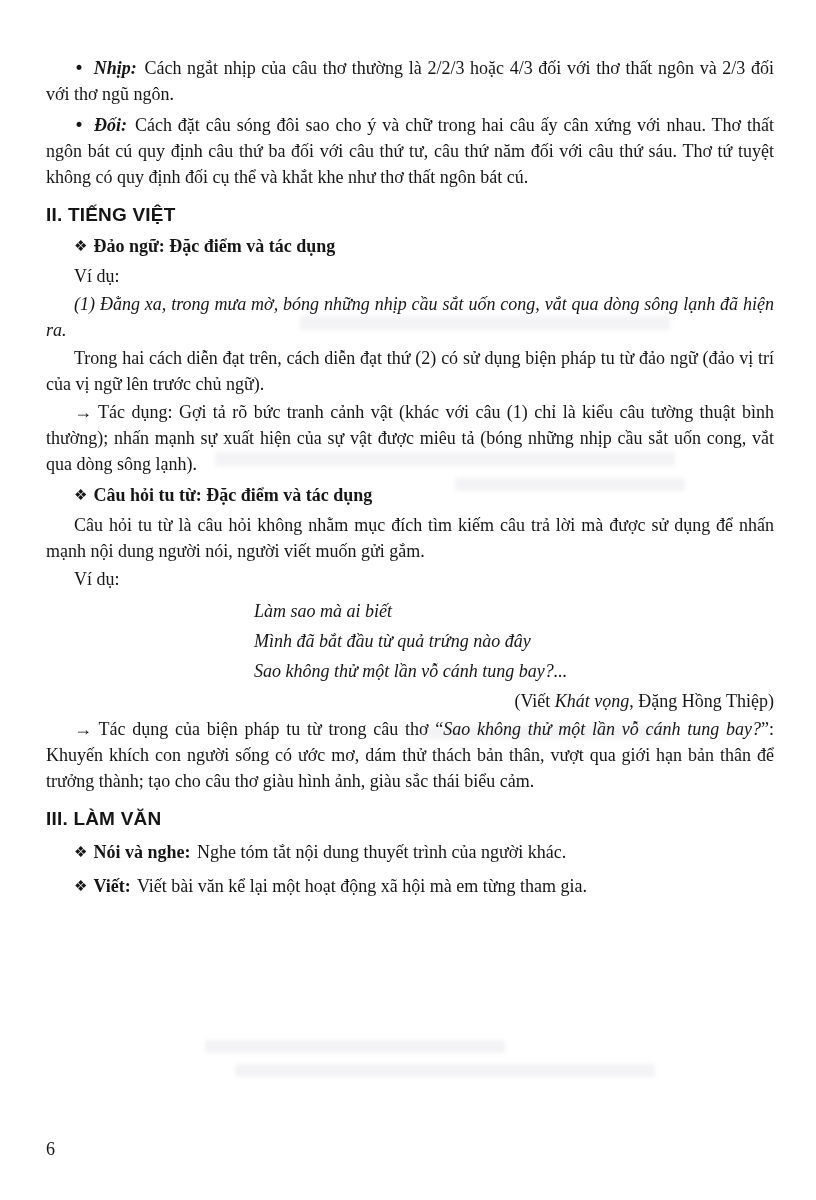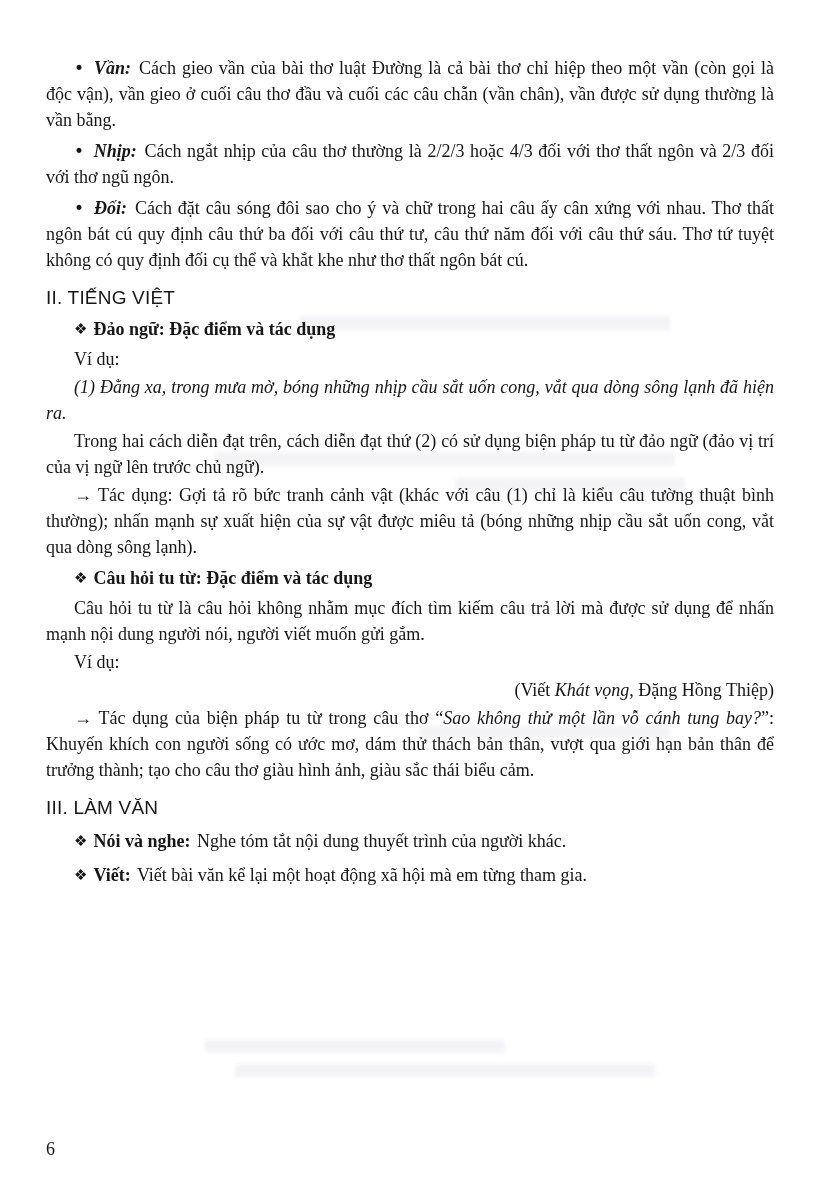--- a/index.html
+++ b/index.html
@@ -12,21 +12,21 @@
   .content{padding:50px 42px 0 46px;position:relative;z-index:2;}
   .para{margin:0 0 2px 0;text-align:justify;text-indent:28px;}
   .bullet-item{margin:5px 0 3px 0;}
   .marker{font-family:"DejaVu Sans",sans-serif;margin-right:4px;}
   .bullet{font-size:17px;}
   .diamond{font-size:15px;position:relative;top:-1px;margin-right:6px;}
   .lead-bi{font-weight:bold;font-style:italic;margin-right:2px;}
   .lead-b{font-weight:bold;margin-right:2px;}
   .sec-heading{
     font-family:"Liberation Sans","DejaVu Sans",sans-serif;
-    font-size:19px;font-weight:normal;letter-spacing:.2px;
+    font-size:19px;font-weight:bold;letter-spacing:.2px;
     margin:12px 0 5px 0;line-height:26px;
   }
   .subheading{font-weight:bold;text-indent:28px;margin:5px 0 3px 0;}
   .vi-du{text-indent:28px;margin:2px 0;}
   .example{font-style:italic;text-align:justify;text-indent:28px;margin:2px 0;}
   .poem{font-style:italic;margin:4px 0 2px 208px;line-height:30px;}
   .poem-line{margin:0;}
   .attribution{text-align:right;margin:2px 0 2px 0;}
   .lv-item{text-indent:28px;margin:7px 0;}
   .page-number{position:absolute;left:46px;top:1136px;font-size:18px;z-index:2;}
@@ -39,25 +39,20 @@
 <div class="ghost" style="left:300px;top:316px;width:370px;height:14px;"></div>
 <div class="ghost" style="left:215px;top:452px;width:460px;height:14px;"></div>
 <div class="ghost" style="left:455px;top:478px;width:230px;height:13px;"></div>
 <div class="ghost" style="left:420px;top:726px;width:250px;height:13px;"></div>
 <div class="ghost" style="left:205px;top:1040px;width:300px;height:13px;"></div>
 <div class="ghost" style="left:235px;top:1064px;width:420px;height:13px;"></div>
 
 <div class="content">
 
   <section>
-    <p class="para bullet-item">
-      <span class="marker bullet">•</span>
-      <span class="lead-bi">Vần:</span>
-      <span>Cách gieo vần của bài thơ luật Đường là cả bài thơ chỉ hiệp theo một vần (còn gọi là độc vận), vần gieo ở cuối câu thơ đầu và cuối các câu chẵn (vần chân), vần được sử dụng thường là vần bằng.</span>
-    </p>
     <p class="para bullet-item">
       <span class="marker bullet">•</span>
       <span class="lead-bi">Nhịp:</span>
       <span>Cách ngắt nhịp của câu thơ thường là 2/2/3 hoặc 4/3 đối với thơ thất ngôn và 2/3 đối với thơ ngũ ngôn.</span>
     </p>
     <p class="para bullet-item">
       <span class="marker bullet">•</span>
       <span class="lead-bi">Đối:</span>
       <span>Cách đặt câu sóng đôi sao cho ý và chữ trong hai câu ấy cân xứng với nhau. Thơ thất ngôn bát cú quy định câu thứ ba đối với câu thứ tư, câu thứ năm đối với câu thứ sáu. Thơ tứ tuyệt không có quy định đối cụ thể và khắt khe như thơ thất ngôn bát cú.</span>
     </p>
@@ -81,20 +76,25 @@
     <p class="para">→ Tác dụng: Gợi tả rõ bức tranh cảnh vật (khác với câu (1) chỉ là kiểu câu tường thuật bình thường); nhấn mạnh sự xuất hiện của sự vật được miêu tả (bóng những nhịp cầu sắt uốn cong, vắt qua dòng sông lạnh).</p>
   </section>
 
   <section>
     <p class="subheading"><span class="marker diamond">❖</span><span>Câu hỏi tu từ: Đặc điểm và tác dụng</span></p>
 
     <p class="para">Câu hỏi tu từ là câu hỏi không nhằm mục đích tìm kiếm câu trả lời mà được sử dụng để nhấn mạnh nội dung người nói, người viết muốn gửi gắm.</p>
 
     <p class="vi-du">Ví dụ:</p>
 
+    <div class="poem">
+      <p class="poem-line">Làm sao mà ai biết</p>
+      <p class="poem-line">Mình đã bắt đầu từ quả trứng nào đây</p>
+      <p class="poem-line">Sao không thử một lần vỗ cánh tung bay?...</p>
+    </div>
 
     <p class="attribution"><span>(Viết </span><i>Khát vọng</i><span>, Đặng Hồng Thiệp)</span></p>
 
     <p class="para"><span>→ Tác dụng của biện pháp tu từ trong câu thơ “</span><i>Sao không thử một lần vỗ cánh tung bay?</i><span>”: Khuyến khích con người sống có ước mơ, dám thử thách bản thân, vượt qua giới hạn bản thân để trưởng thành; tạo cho câu thơ giàu hình ảnh, giàu sắc thái biểu cảm.</span></p>
   </section>
 
   <h2 class="sec-heading">III. LÀM VĂN</h2>
 
   <section>
     <p class="lv-item"><span class="marker diamond">❖</span><span class="lead-b">Nói và nghe:</span>

